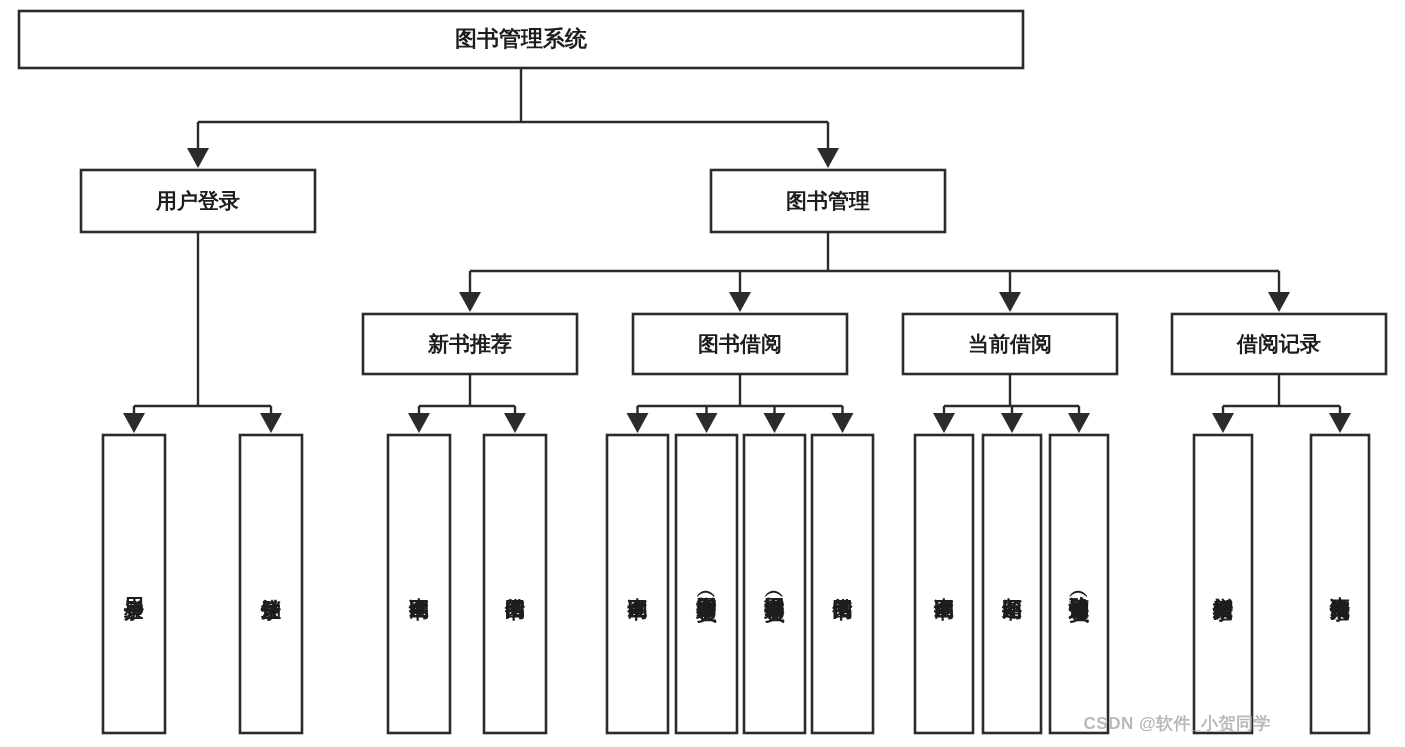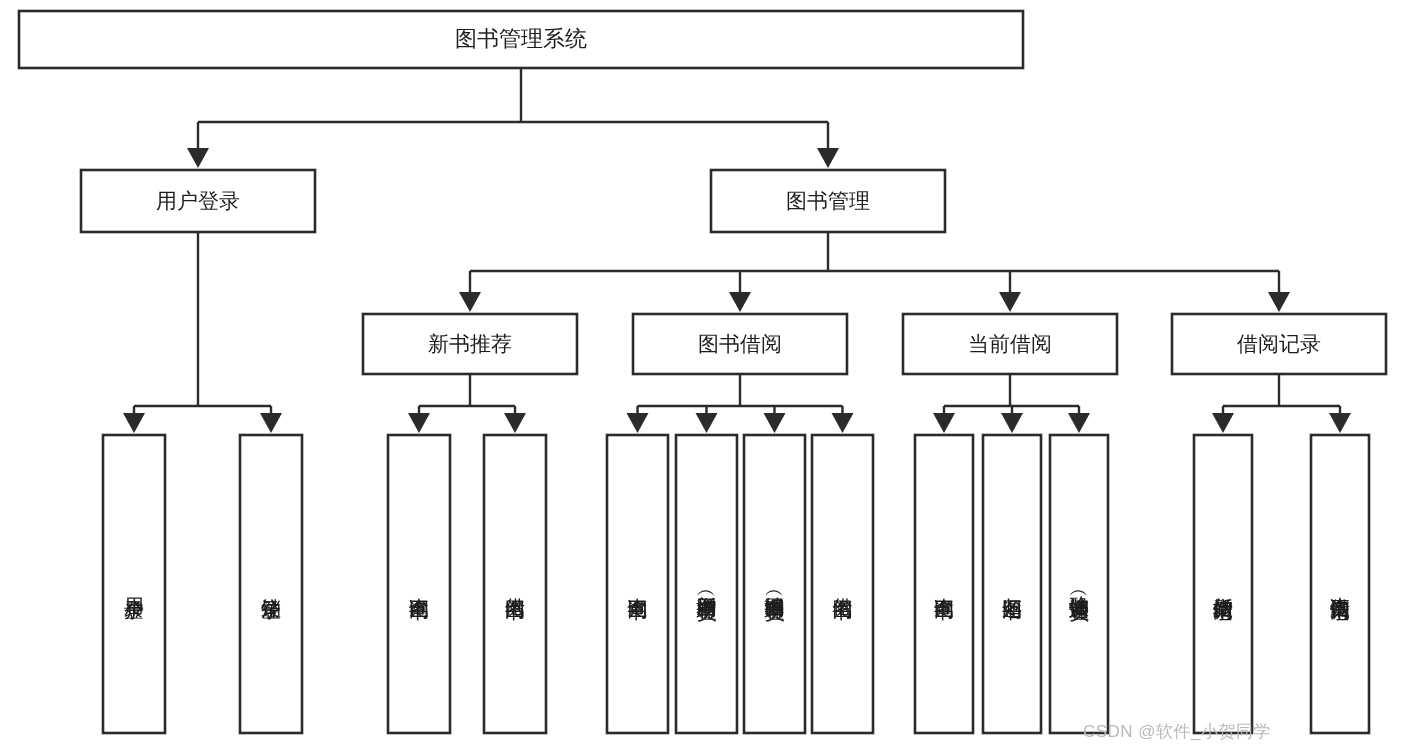--- a/index.html
+++ b/index.html
@@ -1,20 +1,20 @@
 <!DOCTYPE html>
 <html><head>
 <meta charset="utf-8">
 <style>
   html,body{margin:0;padding:0;background:#ffffff;}
   body{
     width:1405px;height:747px;overflow:hidden;
     font-family:"Liberation Sans","DejaVu Sans",sans-serif;
   }
-  #stage{position:relative;width:1279px;height:747px;background:#ffffff;}
+  #stage{position:relative;width:1279px;height:747px;background:#ffffff;font-weight:bold;}
   svg#diagram{position:absolute;left:0;top:0;width:1405px;height:747px;}
   .node-rect{fill:#ffffff;stroke:#2b2b2b;stroke-width:2.6;}
   .connector{stroke:#2b2b2b;stroke-width:2.4;fill:none;}
   .arrow-head{fill:#2b2b2b;stroke:none;}
   .node-label-h{
     font-size:21px;fill:#1d1d1d;text-anchor:middle;
     dominant-baseline:middle;font-family:"Liberation Sans","DejaVu Sans",sans-serif;
   }
   .node-label-root{
     font-size:22px;fill:#1d1d1d;text-anchor:middle;
@@ -24,21 +24,21 @@
     position:absolute;display:flex;align-items:center;justify-content:center;
     pointer-events:none;
   }
   .leaf-label{
     writing-mode:vertical-rl;text-orientation:upright;
     font-size:20px;line-height:1.16;color:#1d1d1d;letter-spacing:1px;
     font-family:"Liberation Sans","DejaVu Sans",sans-serif;
     white-space:nowrap;
   }
   #watermark{
-    position:absolute;right:8px;bottom:4px;
+    position:absolute;right:8px;bottom:12px;
     font-size:17px;color:#b9b9b9;letter-spacing:.5px;
     font-family:"Liberation Sans","DejaVu Sans",sans-serif;
     user-select:none;
   }
 </style>
 </head>
 <body>
 
 <div id="stage">
 

